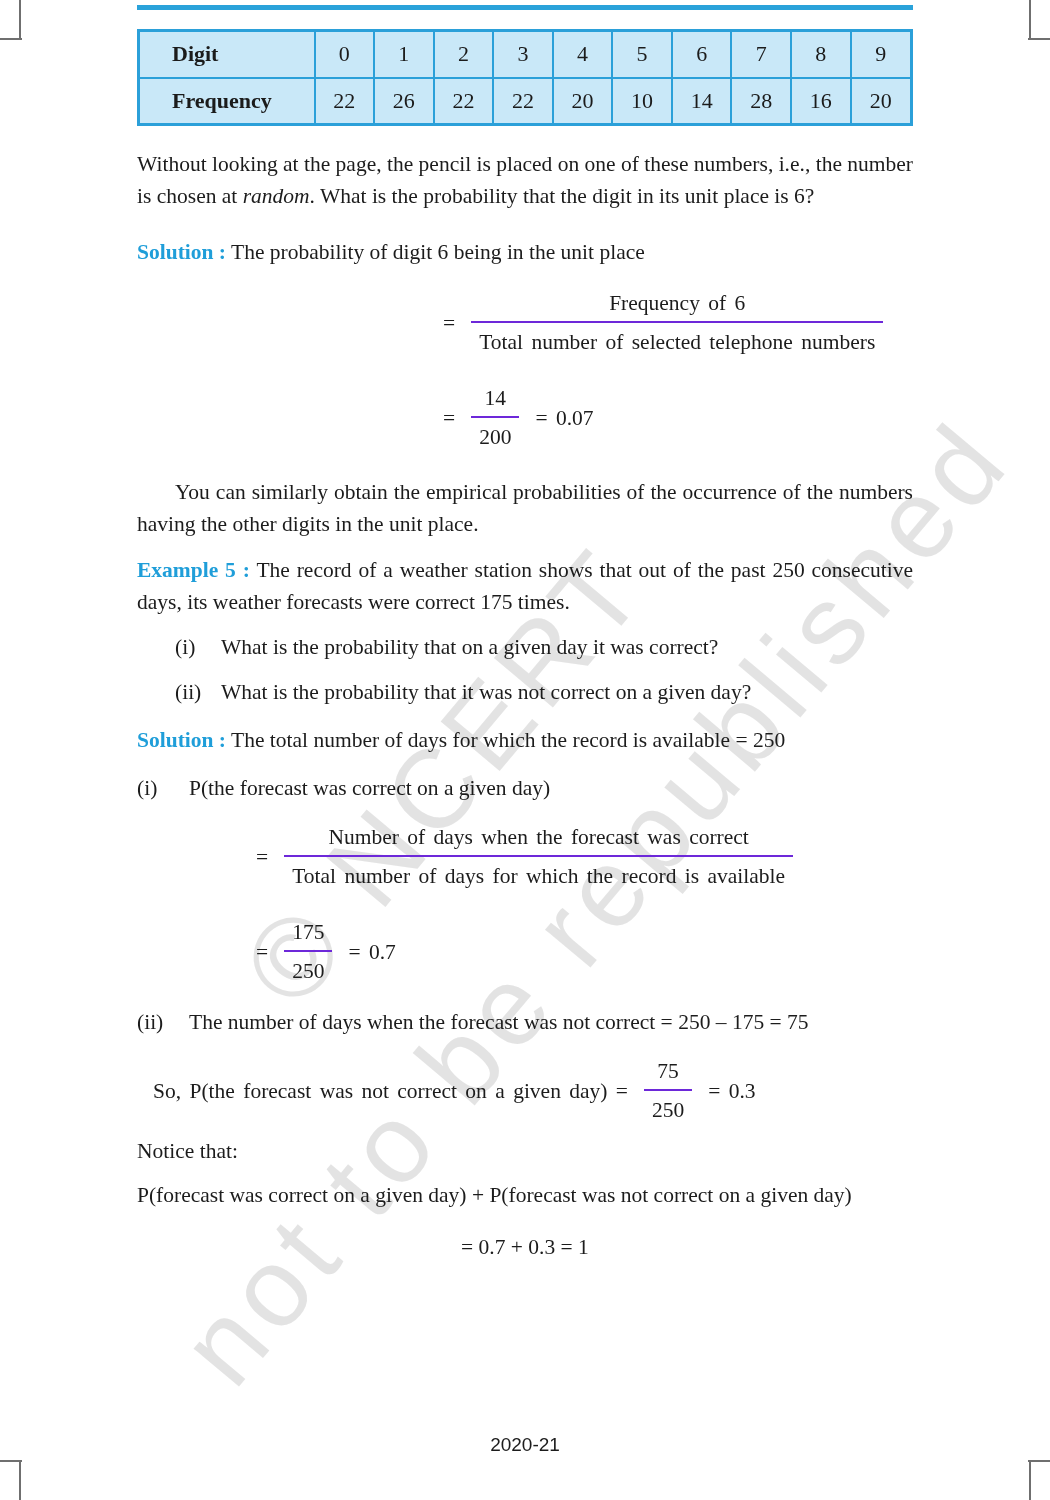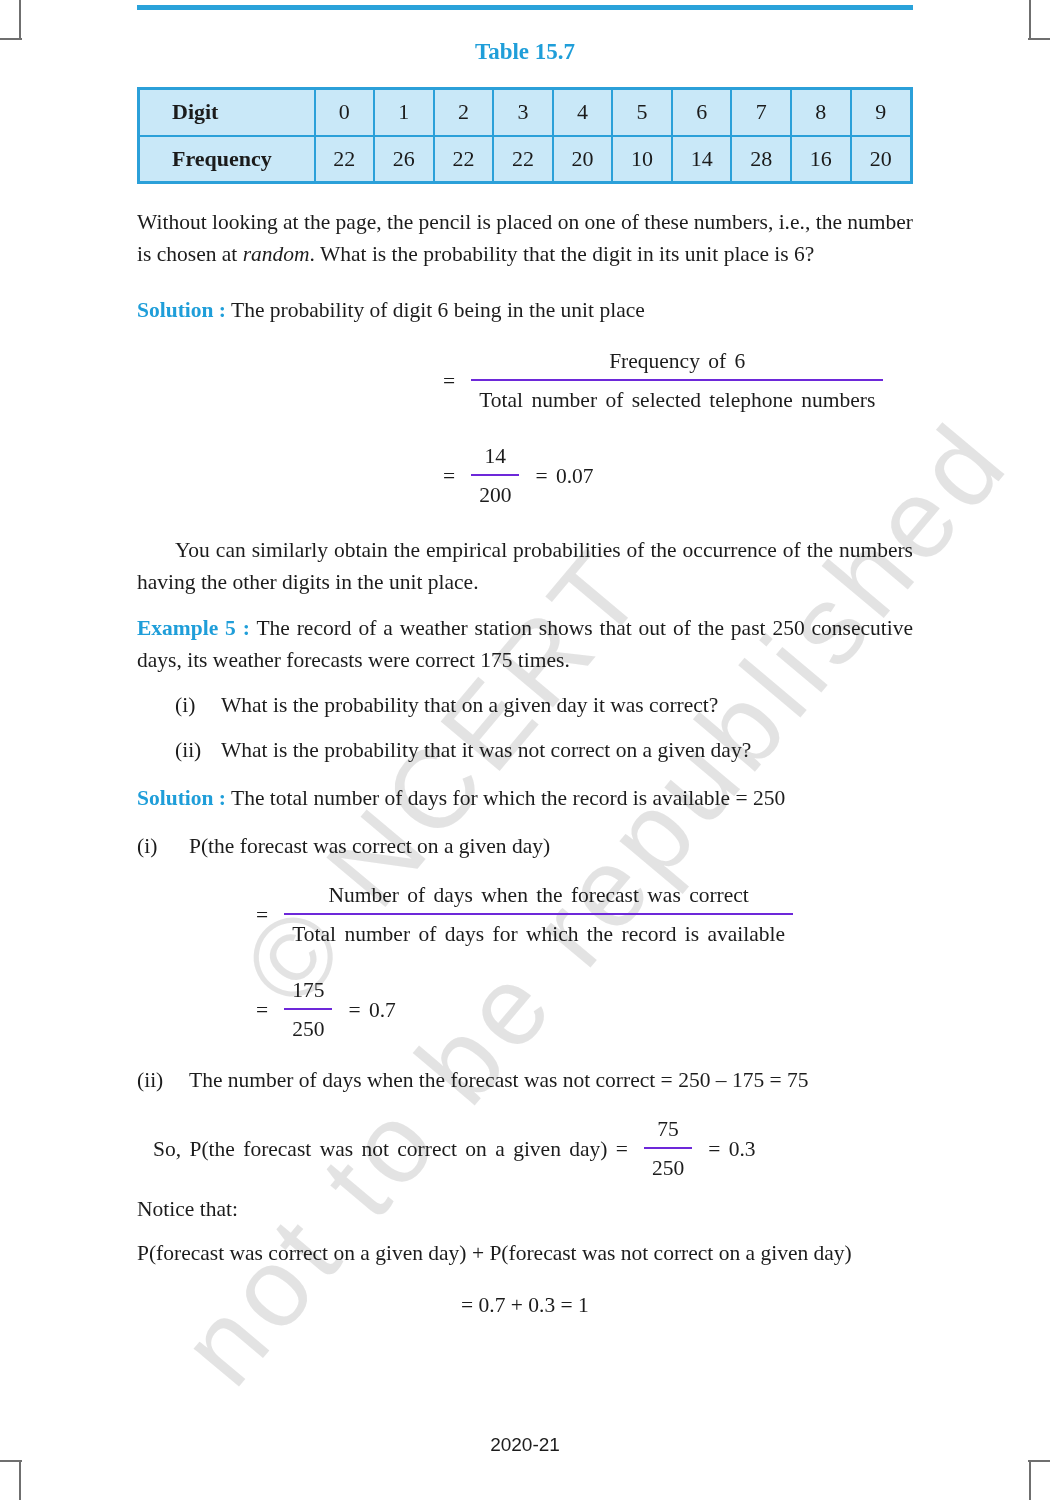--- a/index.html
+++ b/index.html
@@ -129,21 +129,20 @@
 
   <div class="watermark">
     <div>© NCERT</div>
     <div>not to be republished</div>
   </div>
 
   <div class="content">
 
     <div class="rule"></div>
 
-    <div class="table-title">Table 15.7</div>
 
     <table class="freq">
       <tbody>
           <tr>
         <td class="rowlabel">Digit</td>
         <td>0</td>
         <td>1</td>
         <td>2</td>
         <td>3</td>
         <td>4</td>

